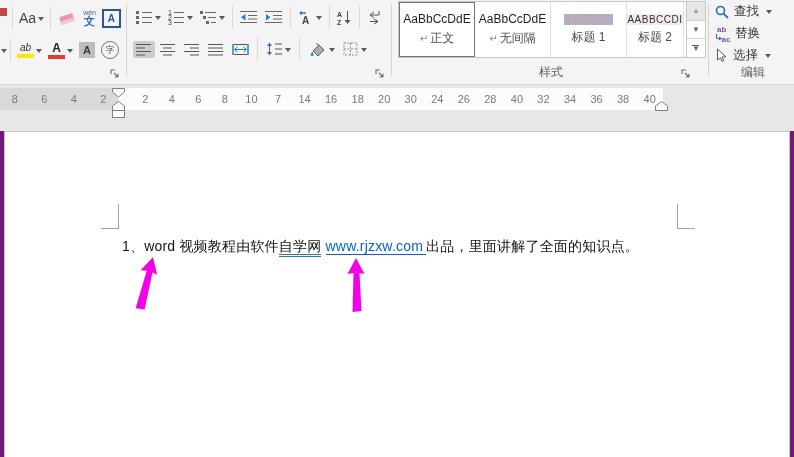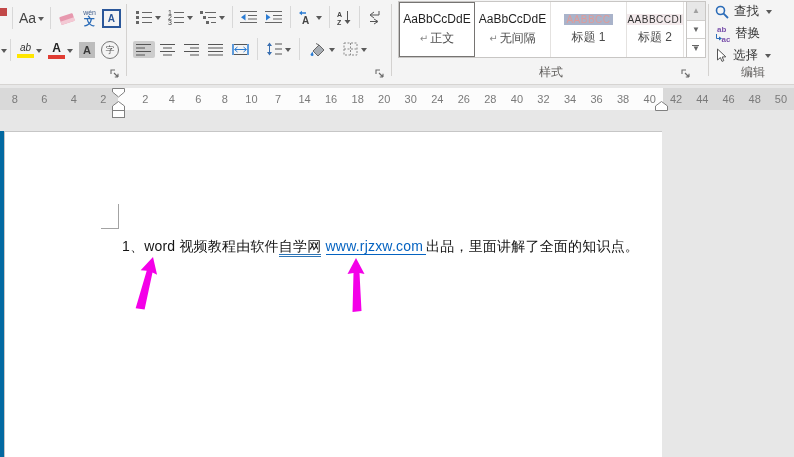--- a/index.html
+++ b/index.html
@@ -79,21 +79,21 @@
   .seg{display:flex;align-items:center;height:22px;box-sizing:border-box;}
   .seg.gray{background:#d9d9d9;}
   .seg.white{background:#fcfcfc;}
   .seg span{flex:1;text-align:center;font-size:11px;color:#7a7a7a;}
   .seg.sl{width:118px;}
   .seg.sm{width:545px;}
   .seg.sr{width:131px;}
   .marker{position:absolute;}
 
   
-  .docarea{position:absolute;top:131px;left:0;width:662px;height:326px;background:#0369a1;overflow:hidden;}
+  .docarea{position:absolute;top:131px;left:0;width:794px;height:326px;background:#701a75;overflow:hidden;}
   .page{position:absolute;left:4px;top:0;width:786px;height:330px;background:#fff;
         border:1px solid #c6c6c6;box-sizing:border-box;}
   .cropL{position:absolute;left:96px;top:72px;width:17px;height:24px;
          border-right:1px solid #a3a3a3;border-bottom:1px solid #a3a3a3;}
   .cropR{position:absolute;left:672px;top:72px;width:17px;height:24px;
          border-left:1px solid #a3a3a3;border-bottom:1px solid #a3a3a3;}
   .docline{position:absolute;left:117px;top:106px;font-size:14px;color:#141414;
            white-space:nowrap;letter-spacing:.2px;}
   .grammar{border-bottom:3px double #2e75b6;padding-bottom:0px;}
   .hyper{color:#0563c1;border-bottom:1px solid #0563c1;padding-right:3px;}
@@ -433,27 +433,20 @@
           <span>24</span>
           <span>26</span>
           <span>28</span>
           <span>40</span>
           <span>32</span>
           <span>34</span>
           <span>36</span>
           <span>38</span>
           <span>40</span>
       </div>
-      <div class="seg gray sr">
-        <span>42</span>
-          <span>44</span>
-          <span>46</span>
-          <span>48</span>
-          <span>50</span>
-      </div>
     </div>
     <svg class="marker" style="left:112px;top:3px;" width="13" height="10">
       <polygon points="0.5,0.5 12.5,0.5 12.5,4 6.5,9 0.5,4" fill="#fff" stroke="#808080"></polygon>
     </svg>
     <svg class="marker" style="left:112px;top:16px;" width="13" height="10">
       <polygon points="6.5,0.5 12.5,5 12.5,9.5 0.5,9.5 0.5,5" fill="#fff" stroke="#808080"></polygon>
     </svg>
     <div class="marker" style="left:112px;top:25px;width:11px;height:6px;background:#fff;border:1px solid #808080;"></div>
     <svg class="marker" style="left:655px;top:16px;" width="13" height="10">
       <polygon points="6.5,0.5 12.5,5 12.5,9.5 0.5,9.5 0.5,5" fill="#fff" stroke="#808080"></polygon>

